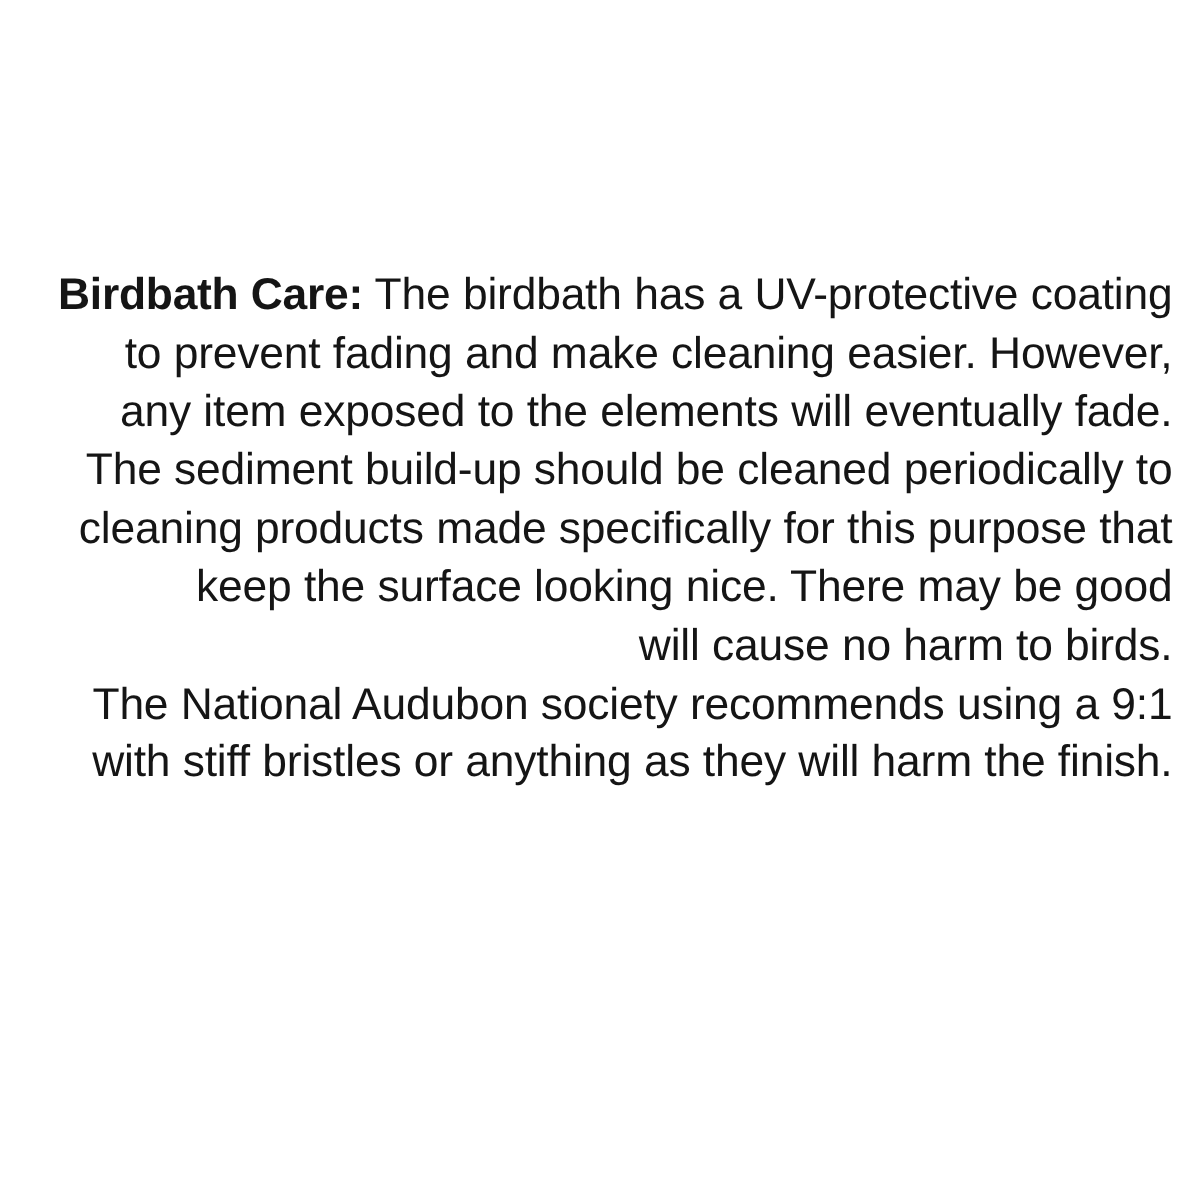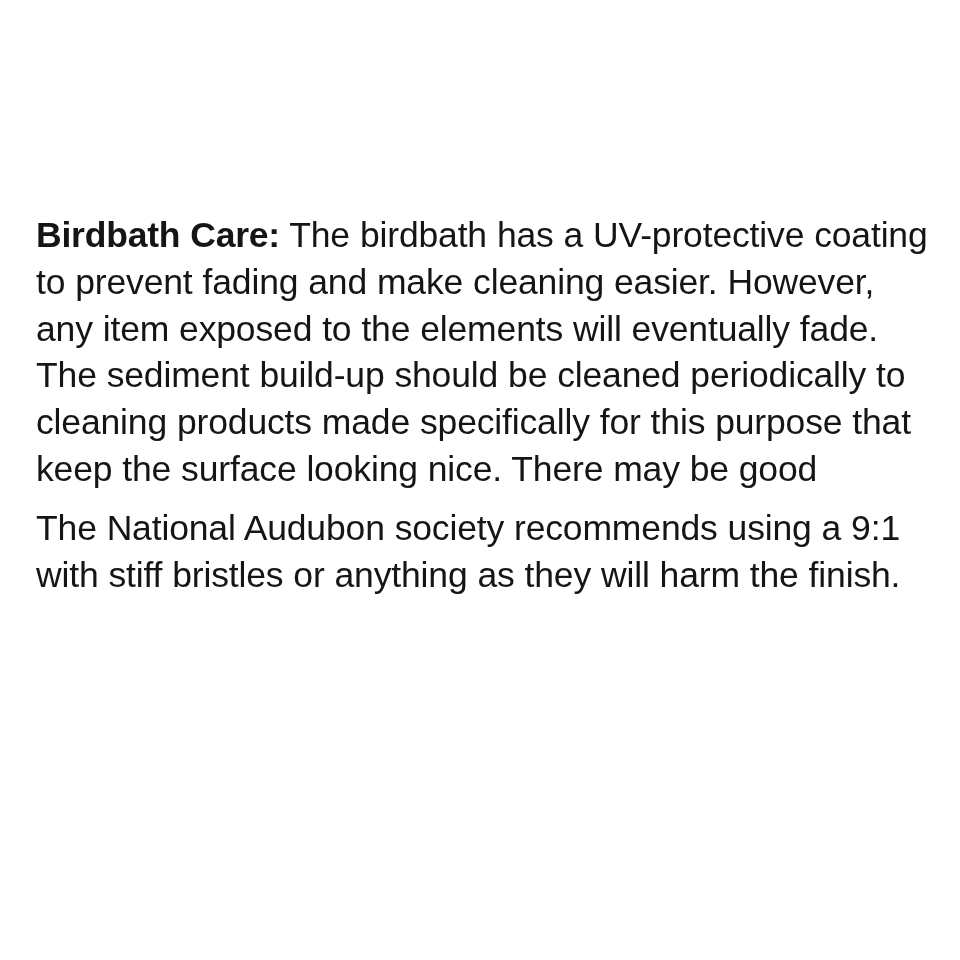--- a/index.html
+++ b/index.html
@@ -34,24 +34,25 @@
     font-weight: 400;
     letter-spacing: -0.15px;
     word-spacing: 0.2px;
     text-align: left;
     white-space: normal;
   }
 
   .para {
     margin: 0;
     padding: 0;
+    text-align: right;
   }
 
   .para + .para {
-    margin-top: 12px;
+    margin-top: 0;
   }
 
   .lead-label {
     font-weight: 700;
     letter-spacing: -0.2px;
   }
 
   .line {
     display: block;
     white-space: pre;
@@ -64,20 +65,21 @@
 
   <div class="care-text-block">
 
     <p class="para">
       <span class="line"><span class="lead-label">Birdbath Care:</span><span> The birdbath has a UV-protective coating</span></span>
         <span class="line">to prevent fading and make cleaning easier. However,</span>
         <span class="line">any item exposed to the elements will eventually fade.</span>
         <span class="line">The sediment build-up should be cleaned periodically to</span>
         <span class="line">cleaning products made specifically for this purpose that</span>
         <span class="line">keep the surface looking nice. There may be good</span>
+        <span class="line">will cause no harm to birds.</span>
     </p>
 
     <p class="para">
       <span class="line">The National Audubon society recommends using a 9:1</span>
         <span class="line">with stiff bristles or anything as they will harm the finish.</span>
     </p>
 
   </div>
 
 </div>

